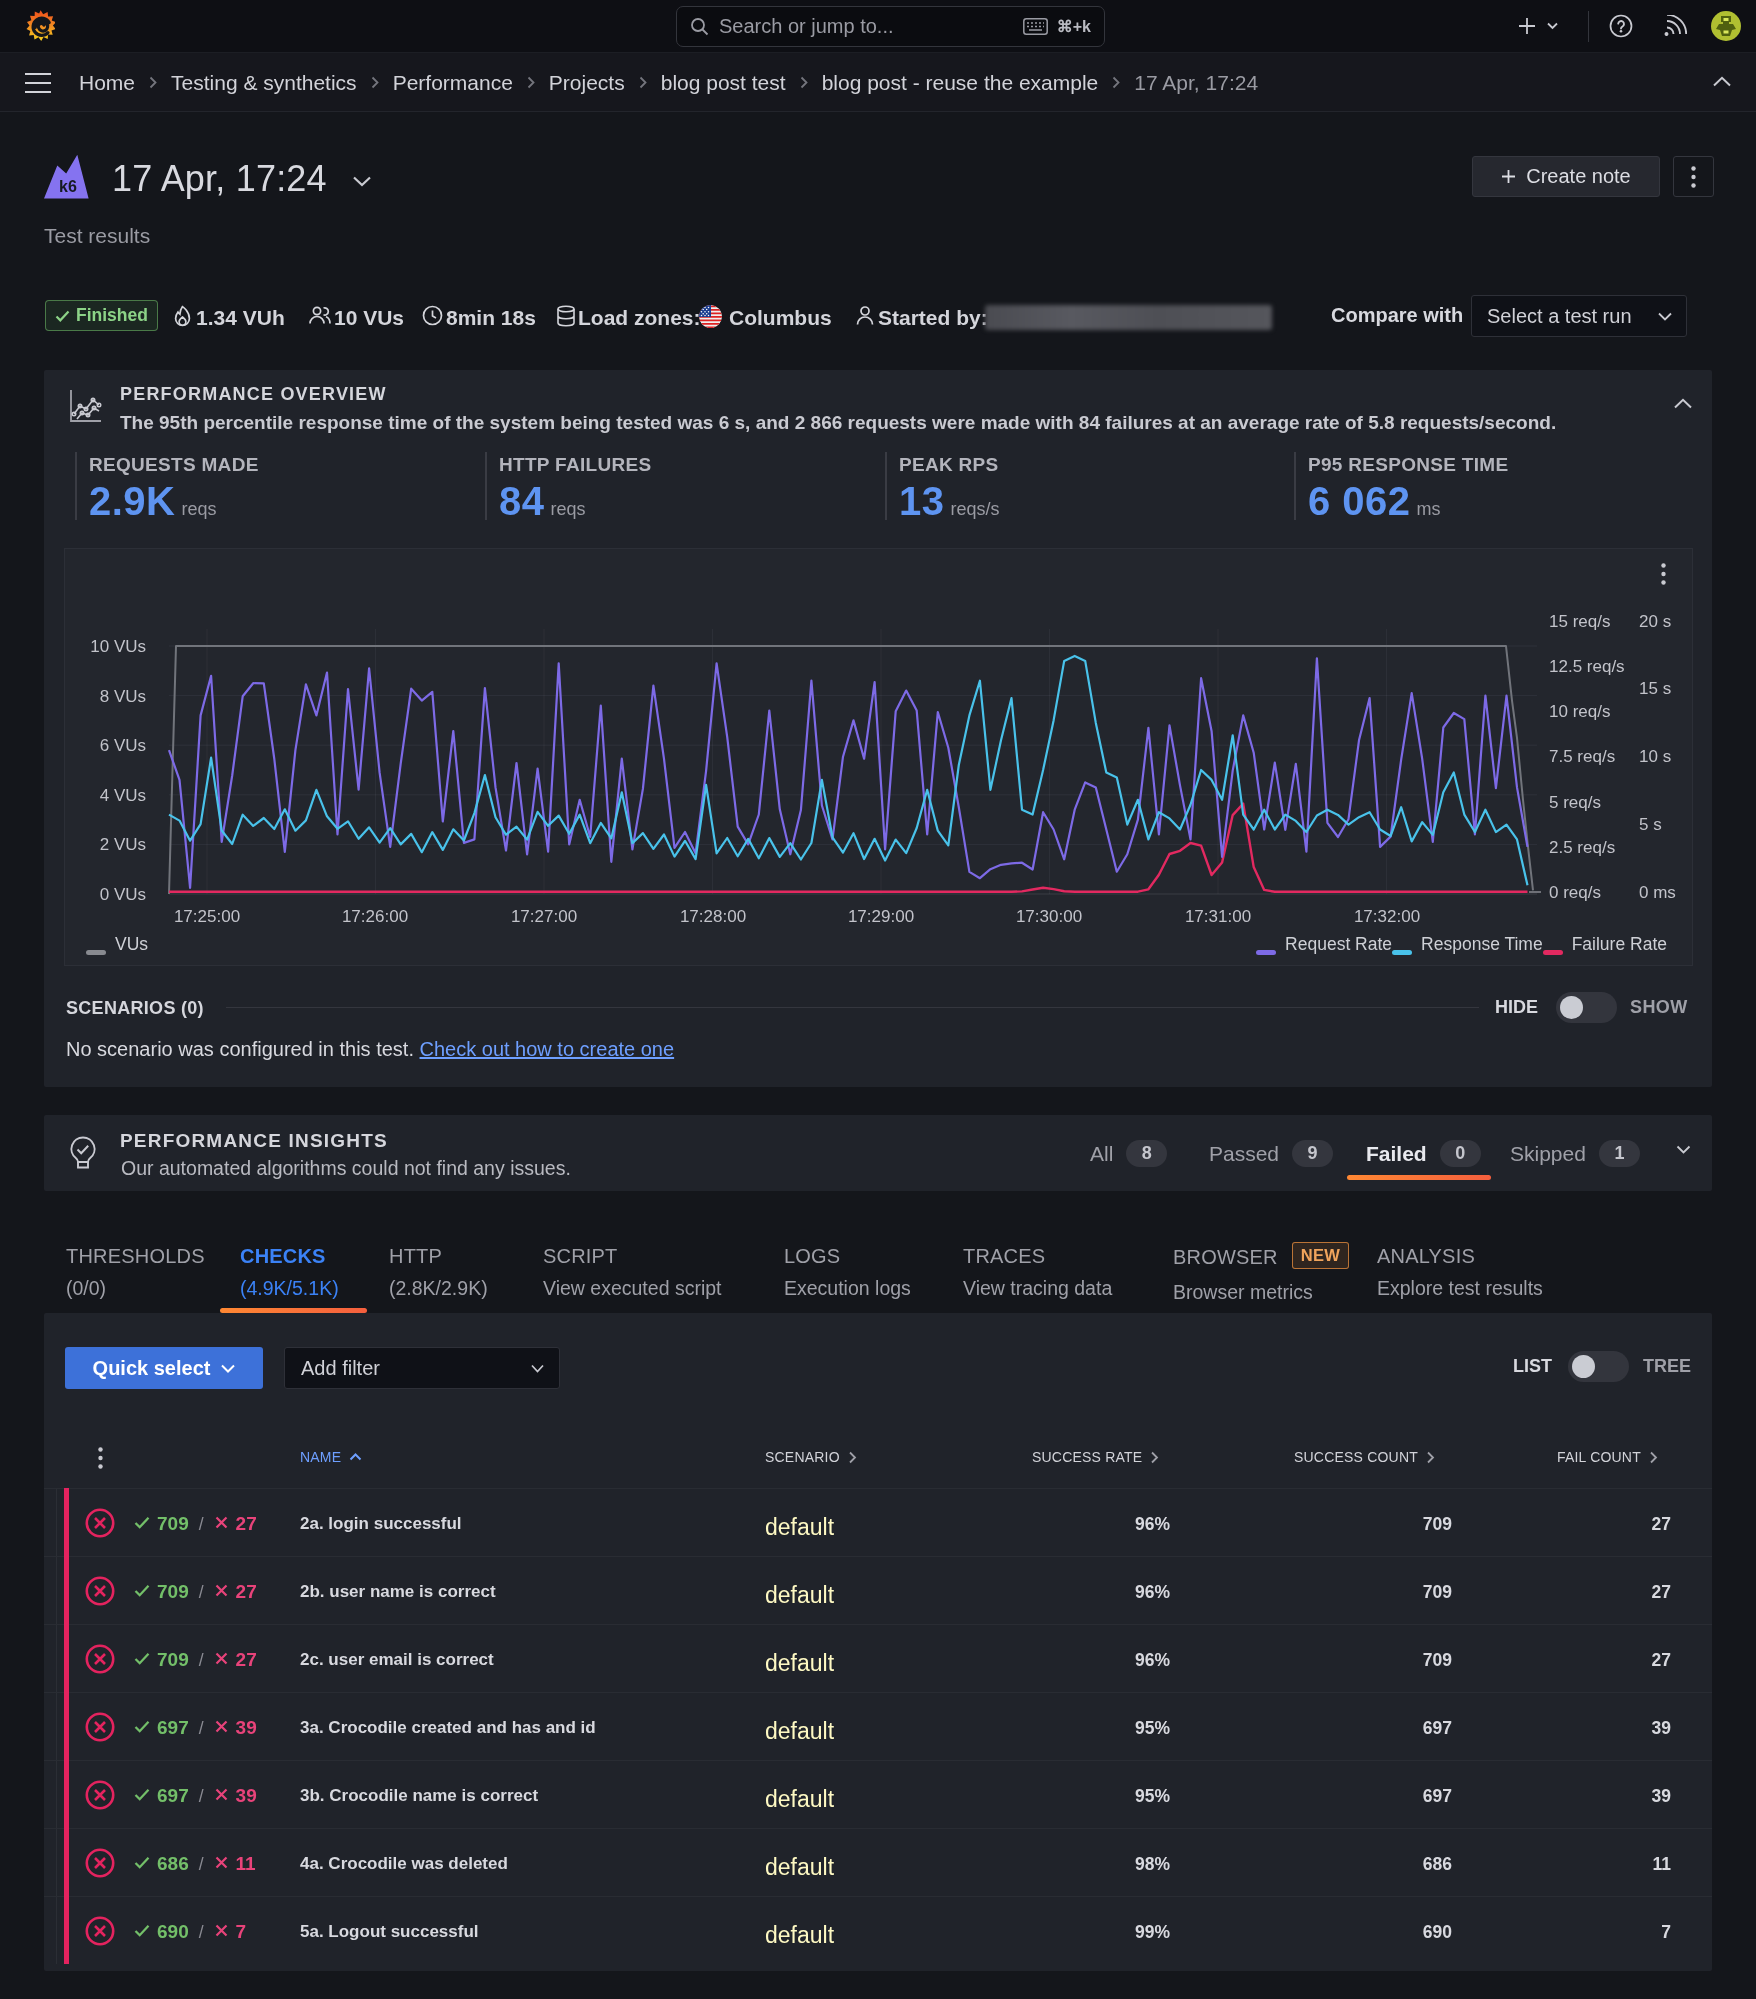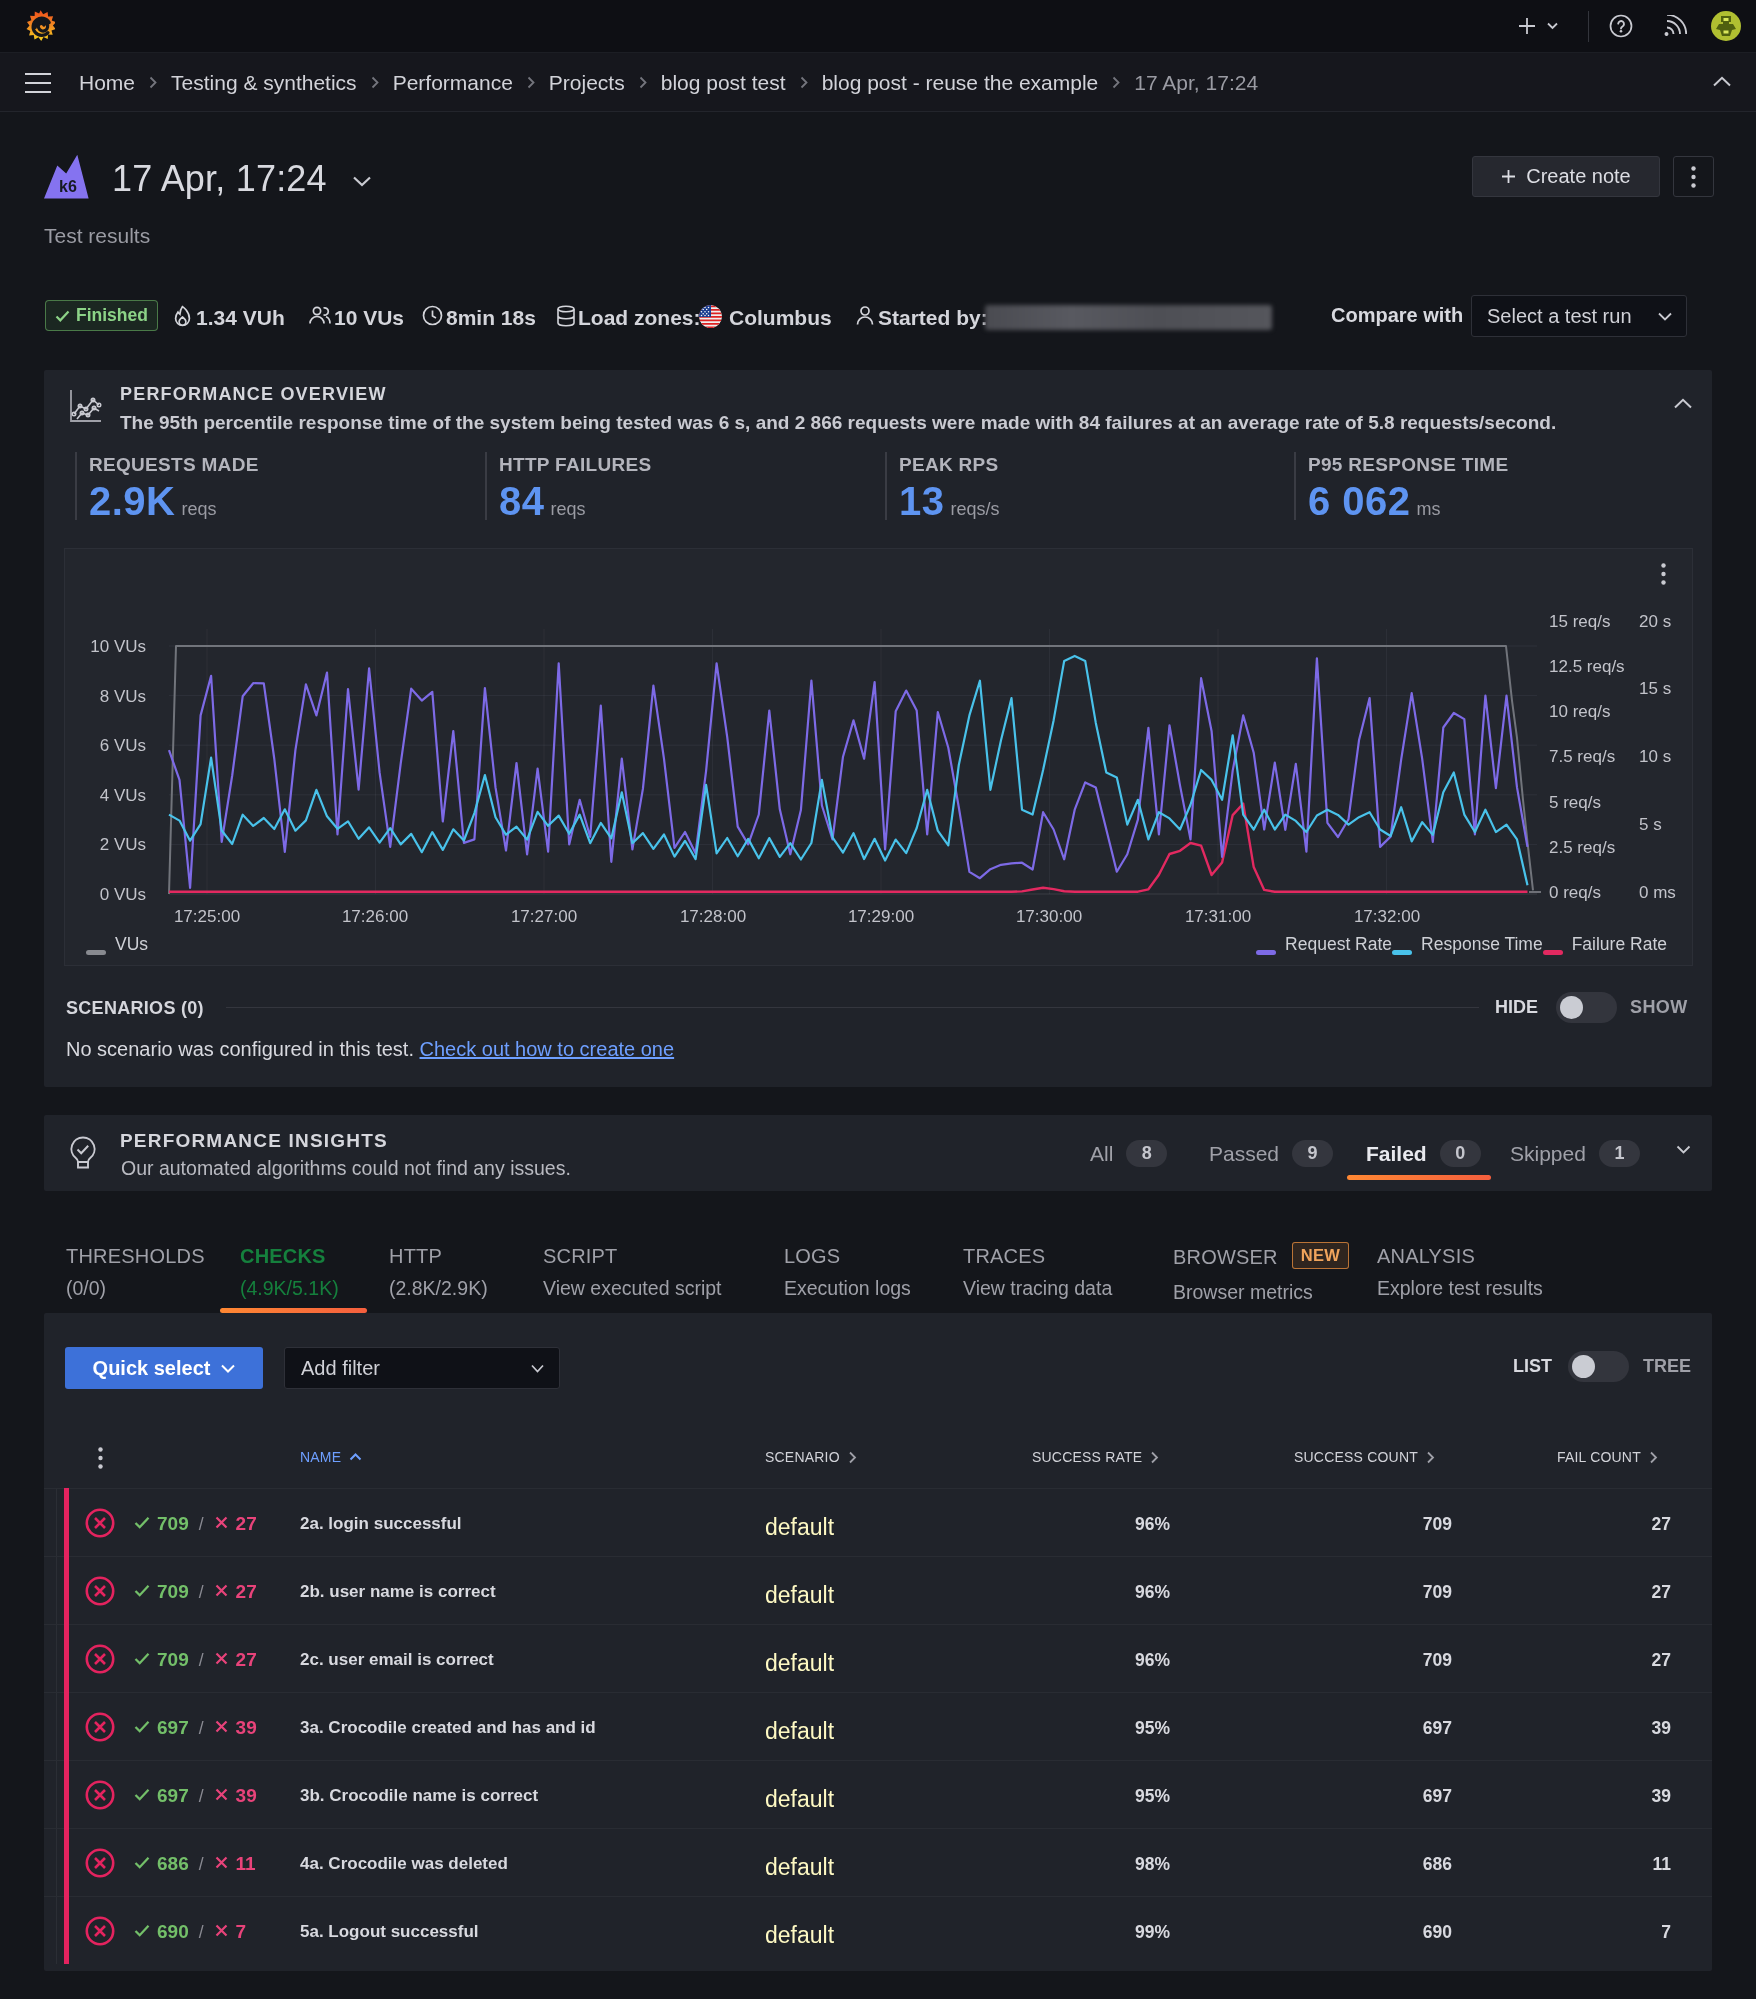--- a/index.html
+++ b/index.html
@@ -27,21 +27,21 @@
 .scen-h{font-size:18px;font-weight:700;color:#d5d6dc;letter-spacing:.3px}
 .toggle{display:inline-block;position:relative;width:61px;height:31px;border-radius:16px;background:#33353d}
 .toggle i{position:absolute;left:4px;top:4px;width:23px;height:23px;border-radius:50%;background:#caccd3}
 .link{color:#6e9fff;text-decoration:underline}
 .pill{display:inline-flex;align-items:center;justify-content:center;min-width:41px;height:27px;padding:0 10px;border-radius:14px;background:#34363e;color:#c5c6cd;font-size:18px;font-weight:600}
 .itab{font-size:21px;font-weight:500;color:#9fa0a8;display:inline-flex;align-items:center;gap:13px}
 .itab.on{color:#e8e9ee;font-weight:700}
 .tabcap{font-size:20px;font-weight:500;color:#9fa0a8;letter-spacing:.2px}
 .tabsub{font-size:19.5px;color:#9fa0a8;margin-top:9px}
 .tab.on .tabcap{font-weight:600}
-.tab.on .tabcap,.tab.on .tabsub{color:#15803d}
+.tab.on .tabcap,.tab.on .tabsub{color:#3b82f6}
 .tab{position:absolute;top:0}
 .uline{position:absolute;height:5px;border-radius:3px;background:linear-gradient(90deg,#ff8833 0%,#f55f3e 100%)}
 .newbadge{display:inline-block;position:relative;top:-3px;background:rgba(245,150,64,.12);border:1px solid rgba(245,150,64,.7);color:#f0a45c;font-size:16.5px;font-weight:700;border-radius:3px;padding:3px 8px;margin-left:14px;letter-spacing:.3px}
 .btn-blue{position:absolute;background:#3d71d9;border-radius:3px;color:#fff;font-size:20px;font-weight:600;display:flex;align-items:center;justify-content:center}
 .selbox{position:absolute;background:#0f1117;border:1px solid #2e3038;border-radius:3px;color:#d0d1d7;font-size:20px;display:flex;align-items:center}
 .th{font-size:14px;font-weight:400;color:#d2d3d9;letter-spacing:.2px}
 .row{position:absolute;left:0;width:1668px;height:68px;border-top:1px solid #292c33}
 .rname{font-size:17px;font-weight:600;color:#d8d9df}
 .rcell{font-size:23px;color:#fef9c3}
 .rnum{font-size:17.5px;font-weight:600;color:#d8d9df}
@@ -54,20 +54,27 @@
 <defs>
         <linearGradient id="gf" x1="0" y1="0" x2="0" y2="1">
 <stop offset="0" stop-color="#f04e1c"></stop>
           <stop offset=".5" stop-color="#f08a22"></stop>
           <stop offset="1" stop-color="#f5d020"></stop>
         </linearGradient>
       </defs>
 <path fill="url(#gf)" d="M15.6 2.2l2.6 4 4.4-2.2.5 4.6 5-.4-1.4 4.4 4.2 1.6-3 3.4 2.8 3.4-4.2 1.4 1.2 4.4-4.6-.4-.4 4.6-4.2-2-2.3 4-2.7-3.8-4 2.4-.8-4.6-4.6.6 1.2-4.6L1.5 21l3-3.6L2 14l4.4-1.8L5 7.8l4.6.2.2-4.6 4.3 2z"></path>
 <path fill="none" stroke="#14161b" stroke-width="3.2" stroke-linecap="round" d="M24.2 14.5A8.6 8.6 0 1 0 23 24.6M10.2 19.5a6.4 6.4 0 0 1 11.3-4.1 4.6 4.6 0 1 1-7.8 4.6 3 3 0 0 1 5.2-3"></path>
 </svg>
+    <div class="searchbox"><svg width="19" height="19" viewBox="0 0 19 19" style="margin:0 10px 0 13px">
+        <circle cx="8" cy="8" r="6" stroke="#9a9ba3" stroke-width="1.8" fill="none"></circle>
+        <path d="M12.5 12.5L17.5 17.5" stroke="#9a9ba3" stroke-width="1.8"></path>
+      </svg>Search or jump to...<span style="flex:1"></span><svg width="25" height="17" viewBox="0 0 25 17" style="margin-right:9px">
+        <rect x=".8" y=".8" width="23.4" height="15.4" rx="2.5" stroke="#9a9ba3" stroke-width="1.5" fill="none"></rect>
+        <path stroke="#9a9ba3" stroke-width="1.4" d="M4 5h2M8 5h2M12 5h2M16 5h2M20 5h1M4 8.5h2M8 8.5h2M12 8.5h2M16 8.5h2M20 8.5h1M6 12h13"></path>
+      </svg><span style="font-size:16px;color:#babbc2;margin-right:13px;font-weight:600">⌘+k</span></div>
     <svg class="abs" style="left:1518px;top:17px" width="40" height="18" viewBox="0 0 40 18" fill="none">
       <path stroke="#c9cad1" stroke-width="1.8" d="M9 1v16M1 9h16"></path>
       <path stroke="#c9cad1" stroke-width="1.8" fill="none" d="M30 6.5l4.5 4.5 4.5-4.5"></path>
     </svg>
     <div class="abs" style="left:1588px;top:11px;width:1px;height:31px;background:#33353c"></div>
     <svg class="abs" style="left:1609px;top:14px" width="24" height="24" viewBox="0 0 24 24" fill="none">
       <circle cx="12" cy="12" r="10.5" stroke="#c9cad1" stroke-width="1.7" fill="none"></circle>
       <path stroke="#c9cad1" stroke-width="1.9" fill="none" stroke-linecap="round" d="M9.2 9.6a2.9 2.9 0 1 1 4.3 2.9c-.9.55-1.5 1.0-1.5 2.1"></path>
       <circle cx="12" cy="17.3" r="1.3" fill="#c9cad1"></circle>
     </svg>

